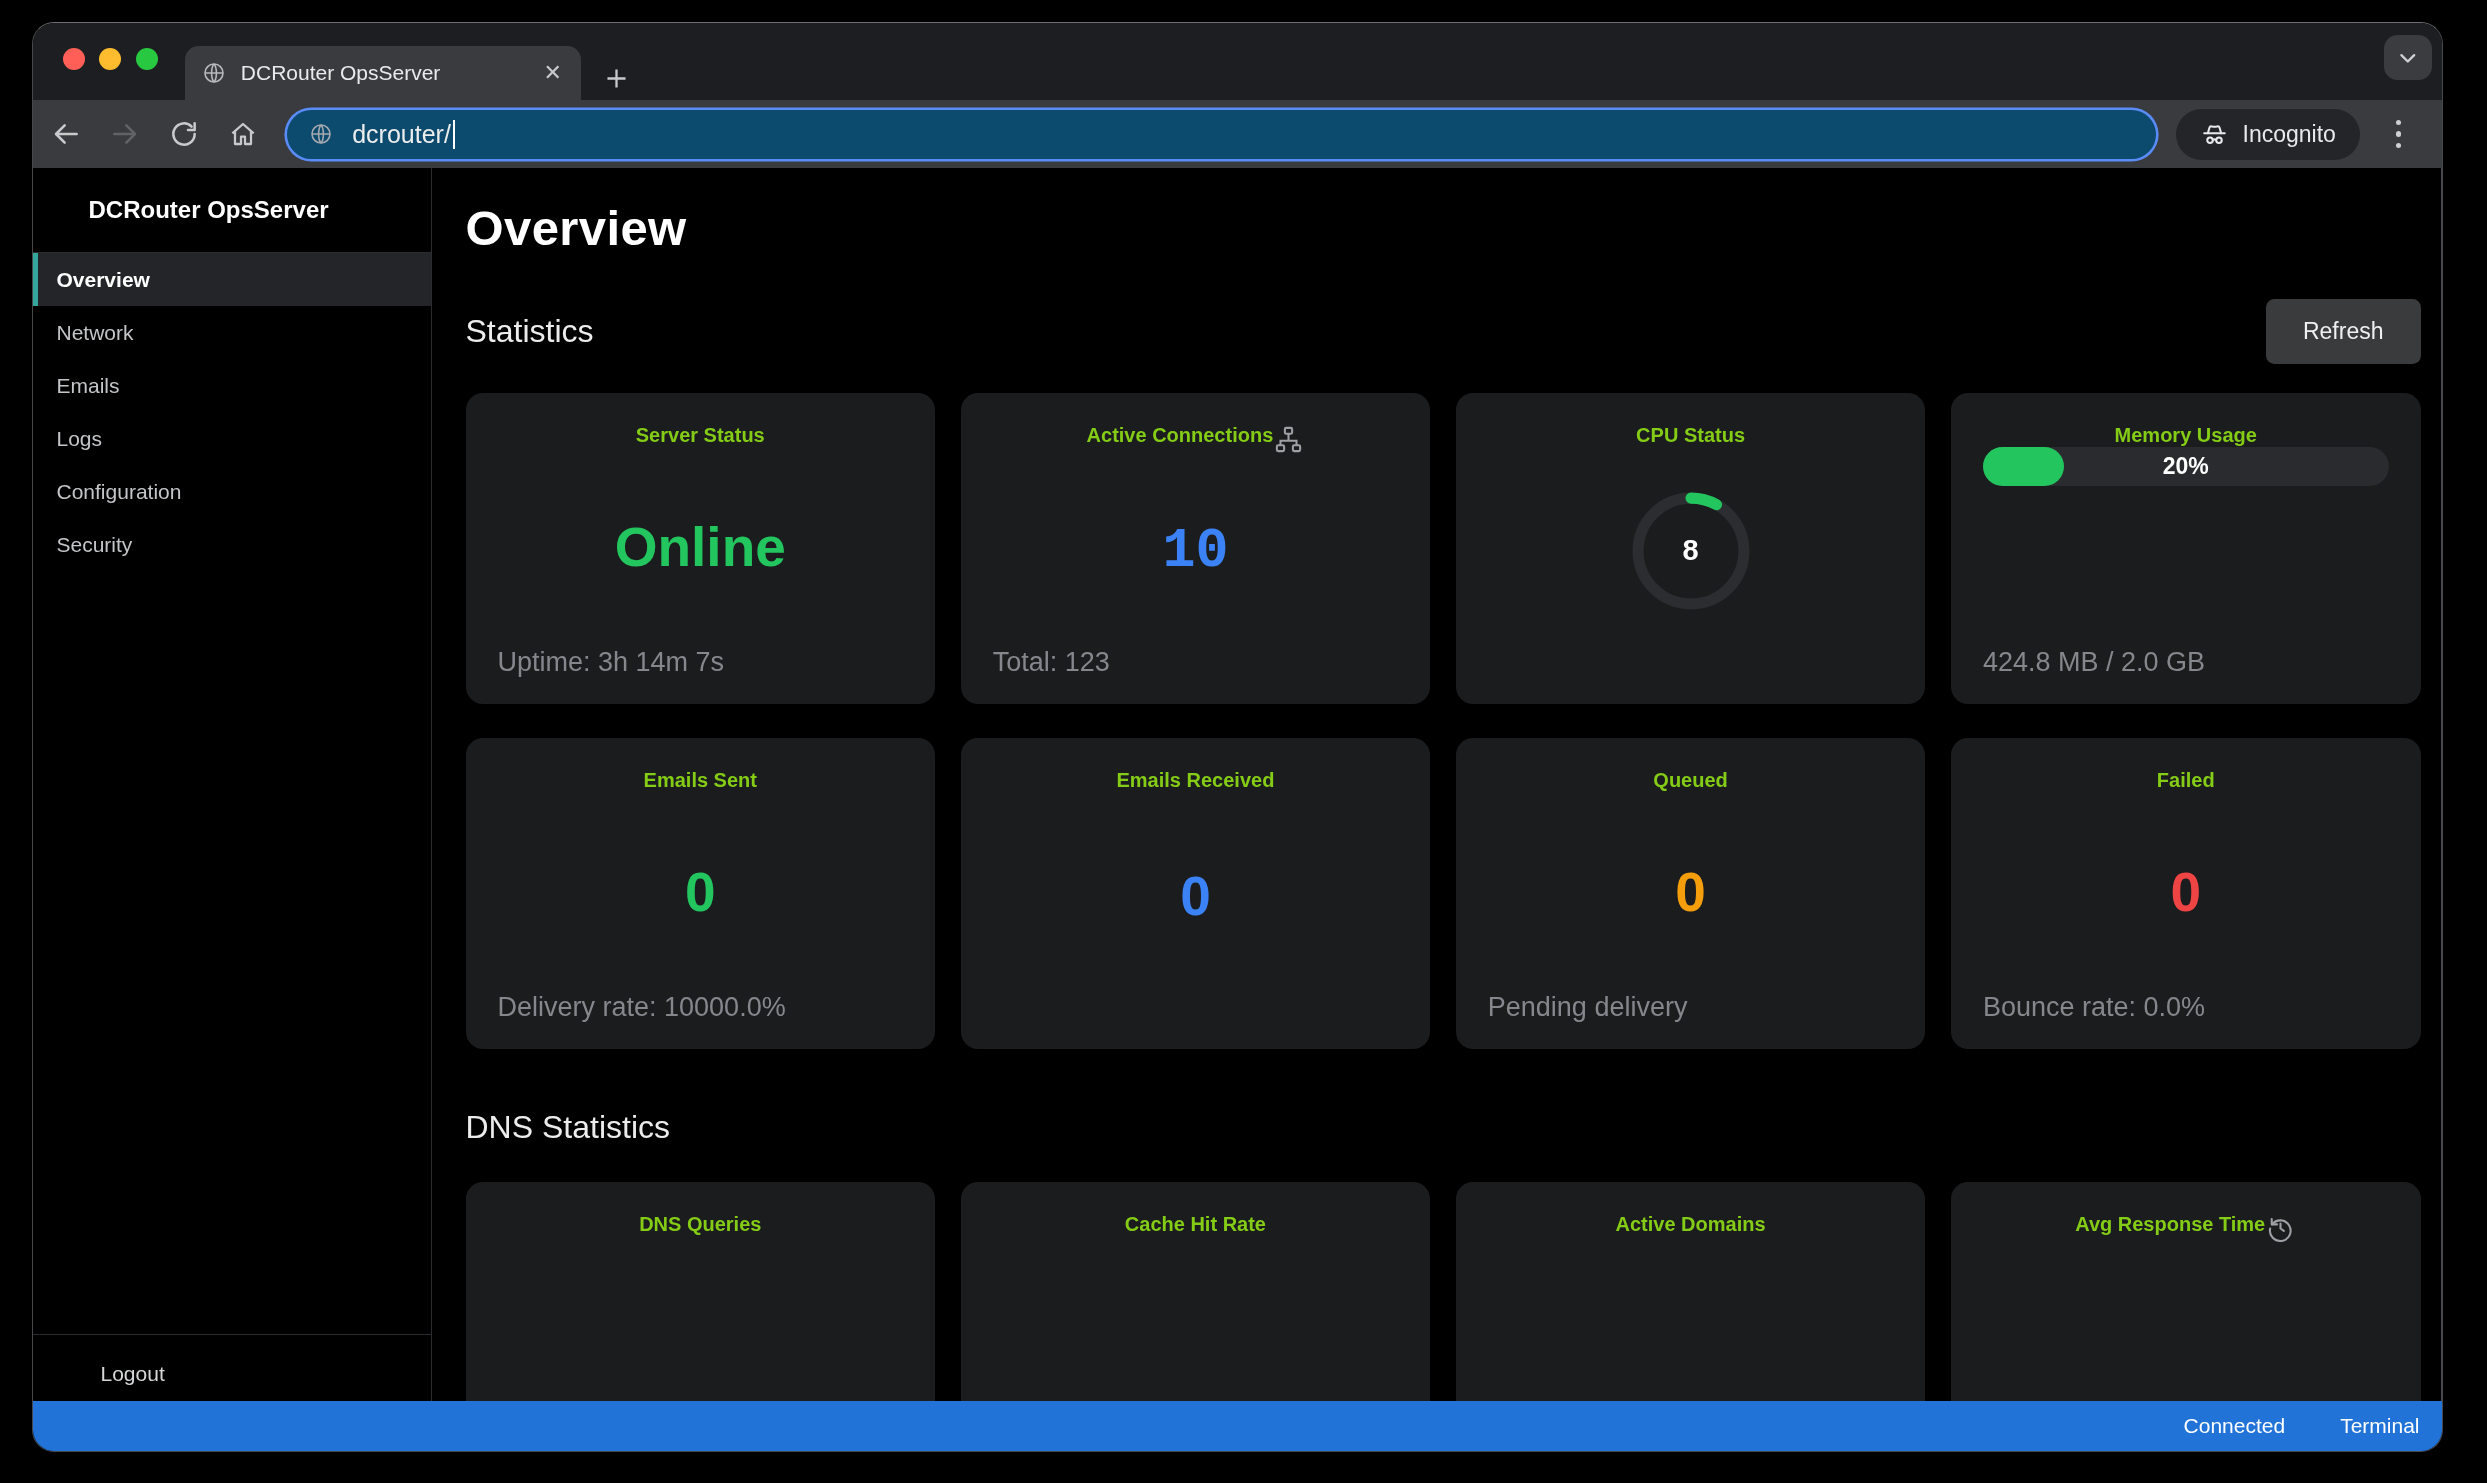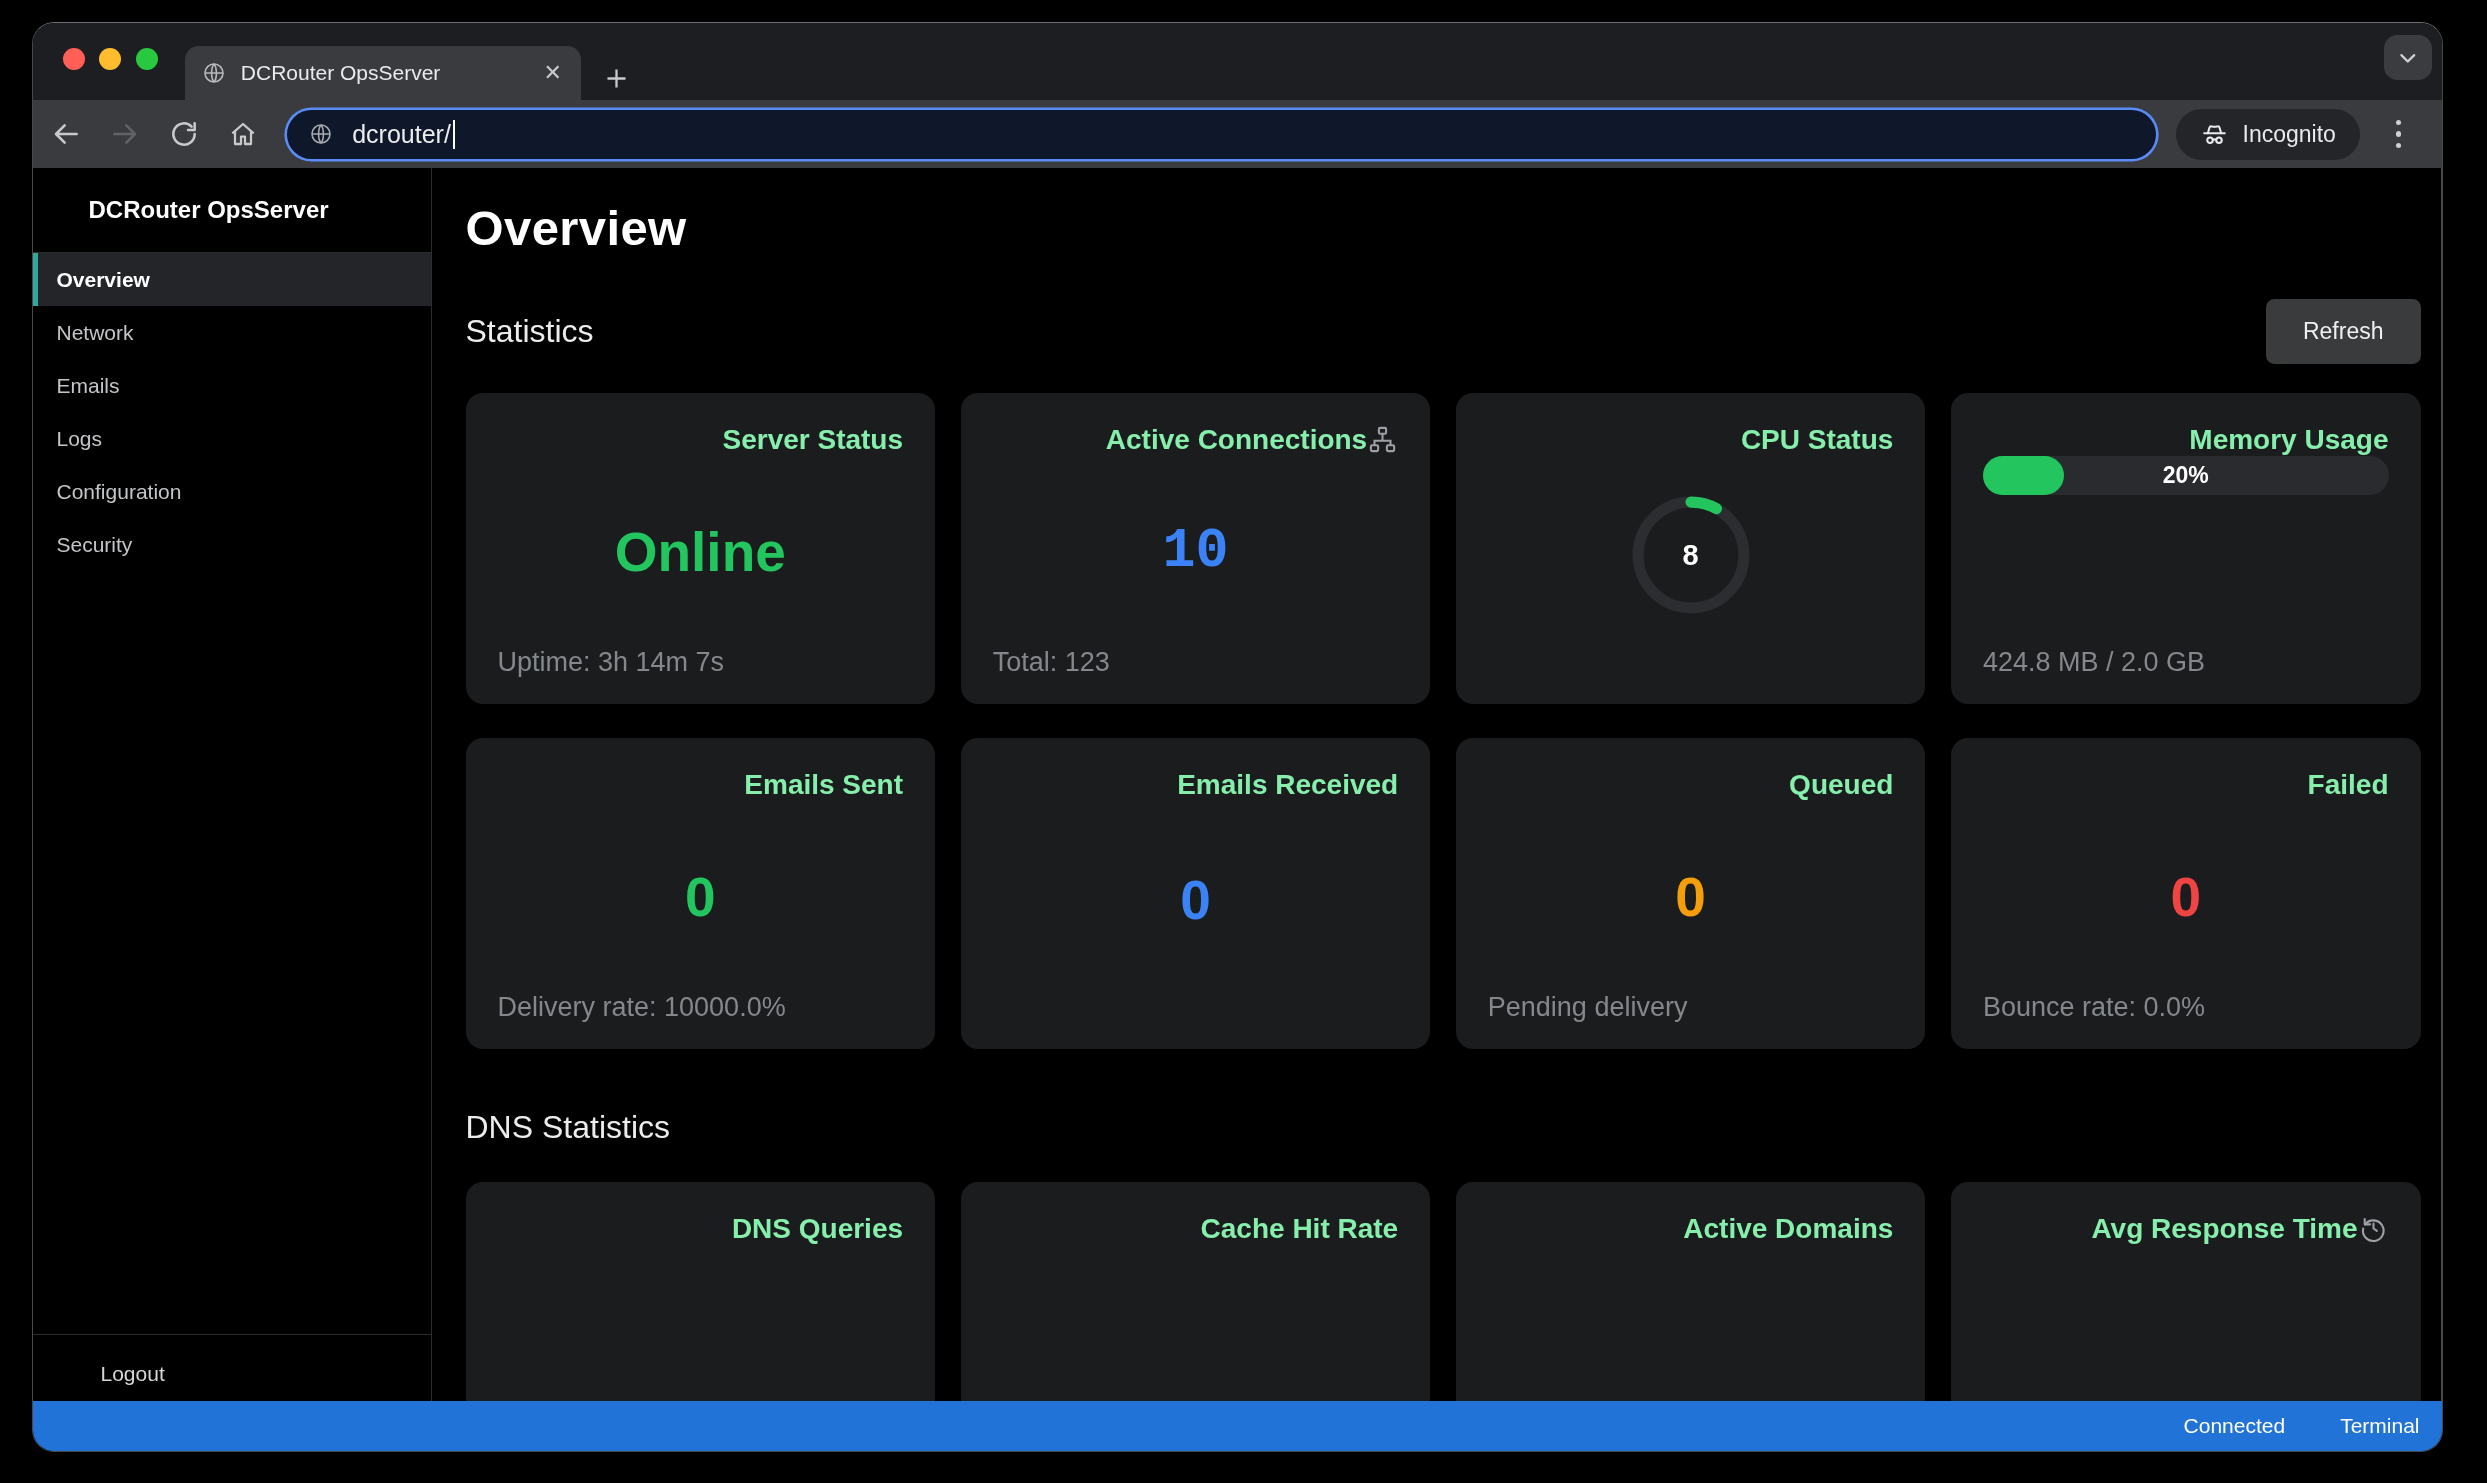--- a/index.html
+++ b/index.html
@@ -25,21 +25,21 @@
   .tab-close { color:#c7c9cc; font-size:22px; line-height:1; padding:3.4px; cursor:default; }
   .newtab { position:absolute; left:566px; top:37px; width:36px; height:36px;
     display:flex; align-items:center; justify-content:center; }
   .tablist-btn { position:absolute; right:9.4px; top:12px; width:48px; height:45px;
     background:#3b3c3f; border-radius:13.6px; display:flex; align-items:center; justify-content:center; }
 
   
   .toolbar { height:68px; background:#3a3b3e; display:flex; align-items:center; padding:0 25.6px 0 15.3px; }
   .tb-icon { width:37px; height:37px; display:flex; align-items:center; justify-content:center;
     margin-right:22px; flex:0 0 auto; }
-  .addressbar { flex:1; height:49px; background:#0f172a; border-radius:25.6px;
+  .addressbar { flex:1; height:49px; background:#0c4a6e; border-radius:25.6px;
     box-shadow:0 0 0 2.6px #5a8cf8; display:flex; align-items:center; padding:0 22px; margin:0 20.4px 0 3.4px; }
   .ab-globe { width:24px; height:24px; flex:0 0 auto; }
   .ab-url { color:#eceded; font-size:25px; margin-left:19px; }
   .caret { display:inline-block; width:1.7px; height:29px; background:#fff; margin-left:2.6px;
     vertical-align:middle; }
   .incognito { height:51px; background:#232529; border-radius:25.6px; display:flex;
     align-items:center; padding:0 24px; flex:0 0 auto; }
   .incog-label { color:#e8e9eb; font-size:23px; margin-left:13.6px; }
   .kebab { width:34px; height:37px; display:flex; flex-direction:column; align-items:center;
     justify-content:center; gap:6px; margin-left:22px; flex:0 0 auto; }
@@ -65,22 +65,22 @@
   .sec-row { margin-top:43px; display:flex; align-items:center; justify-content:space-between; }
   .main h2 { color:#ececec; font-size:32px; font-weight:400; }
   .refresh-btn { background:#3a3b3d; color:#f0f0f0; border:none; border-radius:8.5px;
     font-size:23px; padding:19px 37px; font-family:inherit; cursor:pointer; }
 
   .grid { margin-top:29px; display:grid; grid-template-columns:repeat(4,1fr); gap:25.6px; }
   .grid.r2 { margin-top:34px; }
   .grid.r3 { margin-top:36px; }
   .card { background:#1b1c1e; border-radius:17px; height:311px; padding:31px 32px 25.6px;
     display:flex; flex-direction:column; }
-  .card-head { display:flex; align-items:flex-start; justify-content:flex-end;
-    color:#86efac; font-size:28px; font-weight:600; }
+  .card-head { display:flex; align-items:flex-start; justify-content:center;
+    color:#84cc16; font-size:20px; font-weight:600; }
   .card-icon { width:31px; height:31px; }
   .card-value { flex:1; display:flex; align-items:center; justify-content:center;
     font-size:55px; font-weight:700; }
   .card-footer { color:#84888d; font-size:27px; min-height:24px; }
 
   .gauge-wrap { flex:1; display:flex; align-items:center; justify-content:center; position:relative; }
   .gauge-box { position:relative; width:128px; height:128px; }
   .gauge-num { position:absolute; inset:0; display:flex; align-items:center; justify-content:center;
     color:#fff; font-size:29px; font-weight:700; }
 

